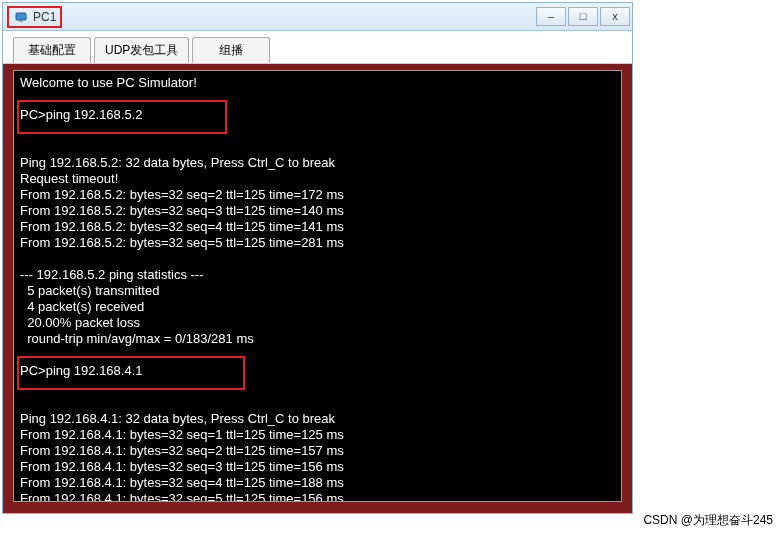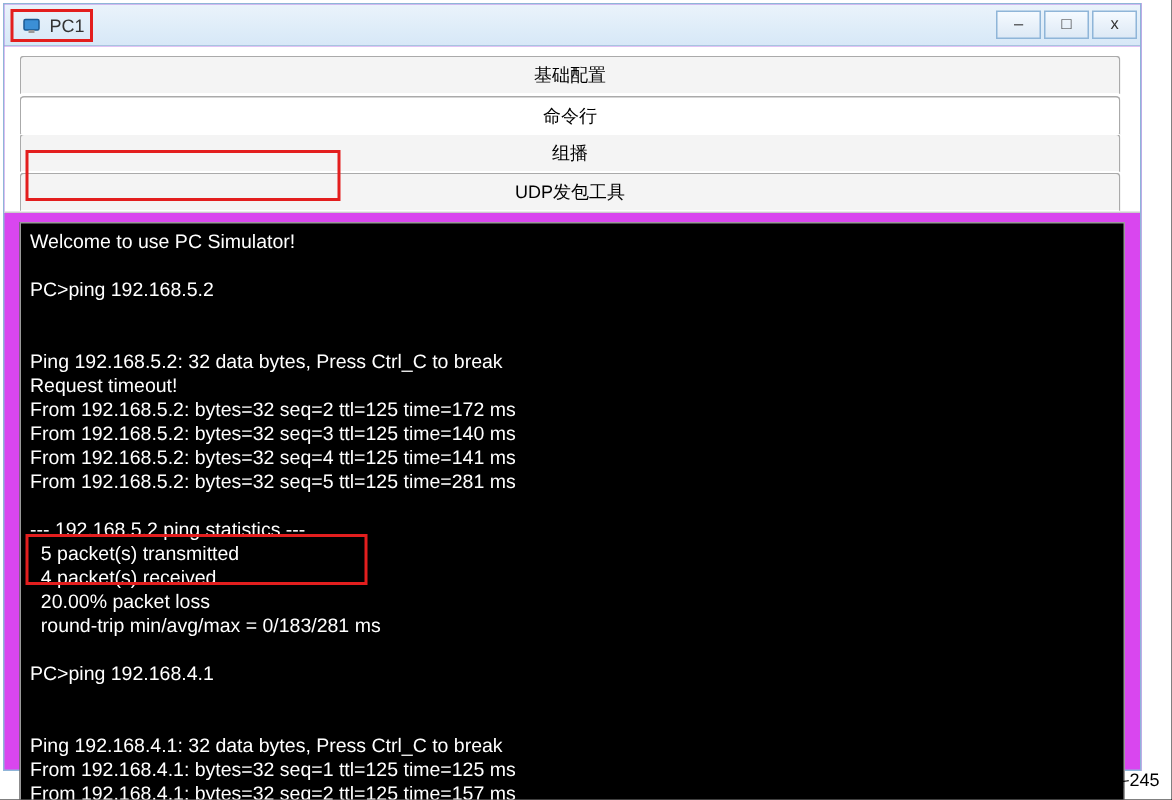--- a/index.html
+++ b/index.html
@@ -1,25 +1,25 @@
 <!DOCTYPE html>
 <html><head>
   <meta charset="utf-8">
   <style>
     * { margin: 0; padding: 0; box-sizing: border-box; }
     body { font-family: "Microsoft YaHei", Arial, sans-serif; background: #fff; width: 781px; height: 533px; position: relative; }
-    .window { width: 759px; height: 512px; border: 1px solid #8fb5d8; background: #d946ef; margin: 2px; position: relative; }
+    .window { width: 631px; height: 512px; border: 1px solid #8fb5d8; background: #7f1d1d; margin: 2px; position: relative; }
     .title-bar { height: 28px; background: linear-gradient(#eaf3fb, #d7e8f7); display: flex; align-items: center; justify-content: space-between; border-bottom: 1px solid #a8c4df; }
     .title-left { display: flex; align-items: center; padding-left: 4px; }
     .title-left span.icon { width: 16px; height: 16px; margin-right: 4px; display: flex; align-items: center; justify-content: center; }
     .title-text { font-size: 12px; color: #333; }
     .title-highlight { border: 2px solid #e31e1e; padding: 1px 4px; display: inline-flex; align-items: center; }
     .window-controls { display: flex; margin-right: 2px; }
     .window-controls button { width: 30px; height: 19px; margin-left: 2px; border: 1px solid #8fb5d8; background: linear-gradient(#f5faff,#dde9f5); font-size: 11px; line-height: 1; display: flex; align-items: center; justify-content: center; cursor: pointer; color: #333; }
-    .tabs-row { display: flex; background: #fff; padding: 6px 10px 0; border-bottom: 1px solid #ccc; flex-direction: column; }
+    .tabs-row { display: flex; background: #fff; padding: 6px 10px 0; border-bottom: 1px solid #ccc; }
     .tab { min-width: 78px; height: 26px; border: 1px solid #aaa; border-bottom: 1px solid #fff; margin-right: 3px; background: #f4f4f4; font-size: 12px; display: flex; align-items: center; justify-content: center; cursor: pointer; padding: 0 10px; border-radius: 3px 3px 0 0; }
     .tab.active { background: #fff; font-weight: 500; border-bottom: 1px solid #fff; position: relative; top: 1px; }
     .terminal { background: #000; color: #fff; font-family: Liberation Sans, sans-serif; font-size: 13px; line-height: 16px; padding: 4px 6px; margin: 6px 10px; height: 432px; overflow: hidden; white-space: pre; border: 1px solid #999; position: relative; }
     .hl-box { border: 2px solid #e31e1e; position: absolute; background: transparent; }
     .hl1 { left: 8px; top: 30px; width: 210px; height: 34px; }
     .hl2 { left: 8px; top: 301px; width: 228px; height: 34px; }
     .watermark { position: absolute; right: 8px; bottom: 4px; font-size: 12px; color: #000000; font-family: Arial, sans-serif; }
   </style>
 </head>
 <body>
@@ -39,23 +39,22 @@
     </div>
     <div class="window-controls">
       <button>–</button>
       <button>□</button>
       <button>x</button>
     </div>
   </div>
 
   <div class="tabs-row">
     <div class="tab">基础配置</div>
-    <div class="tab active">命令行</div>
+    <div class="tab">UDP发包工具</div>
     <div class="tab">组播</div>
-    <div class="tab">UDP发包工具</div>
   </div>
 
   <div class="terminal" id="terminal">Welcome to use PC Simulator!
 
 PC&gt;ping 192.168.5.2
 
 
 Ping 192.168.5.2: 32 data bytes, Press Ctrl_C to break
 Request timeout!
 From 192.168.5.2: bytes=32 seq=2 ttl=125 time=172 ms

